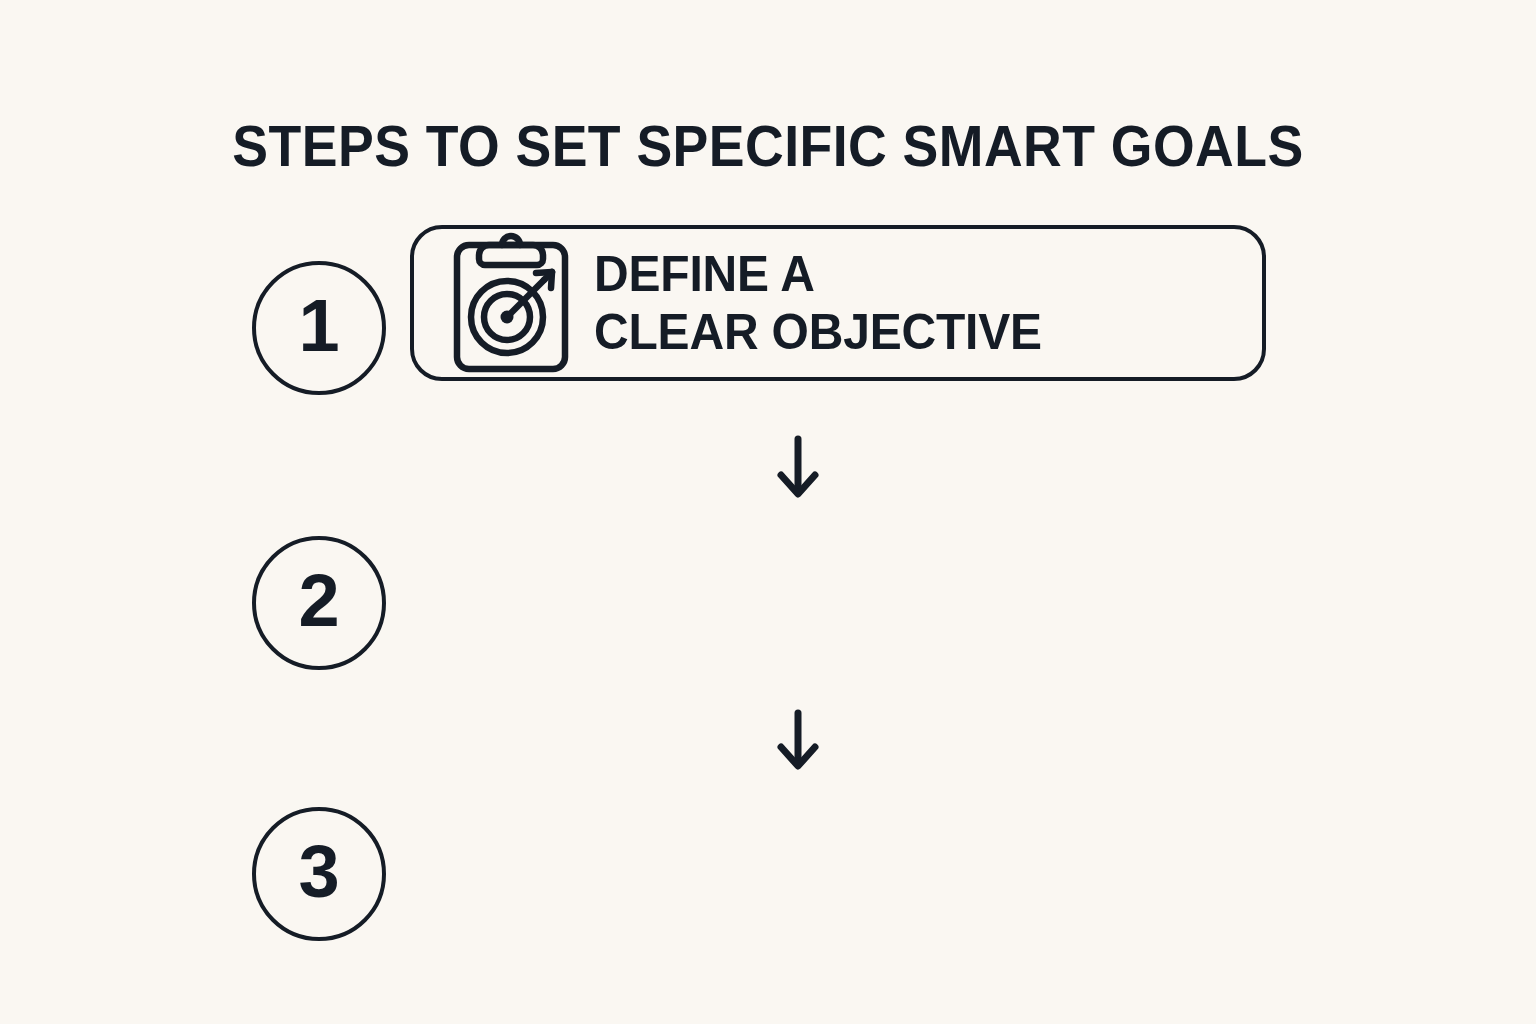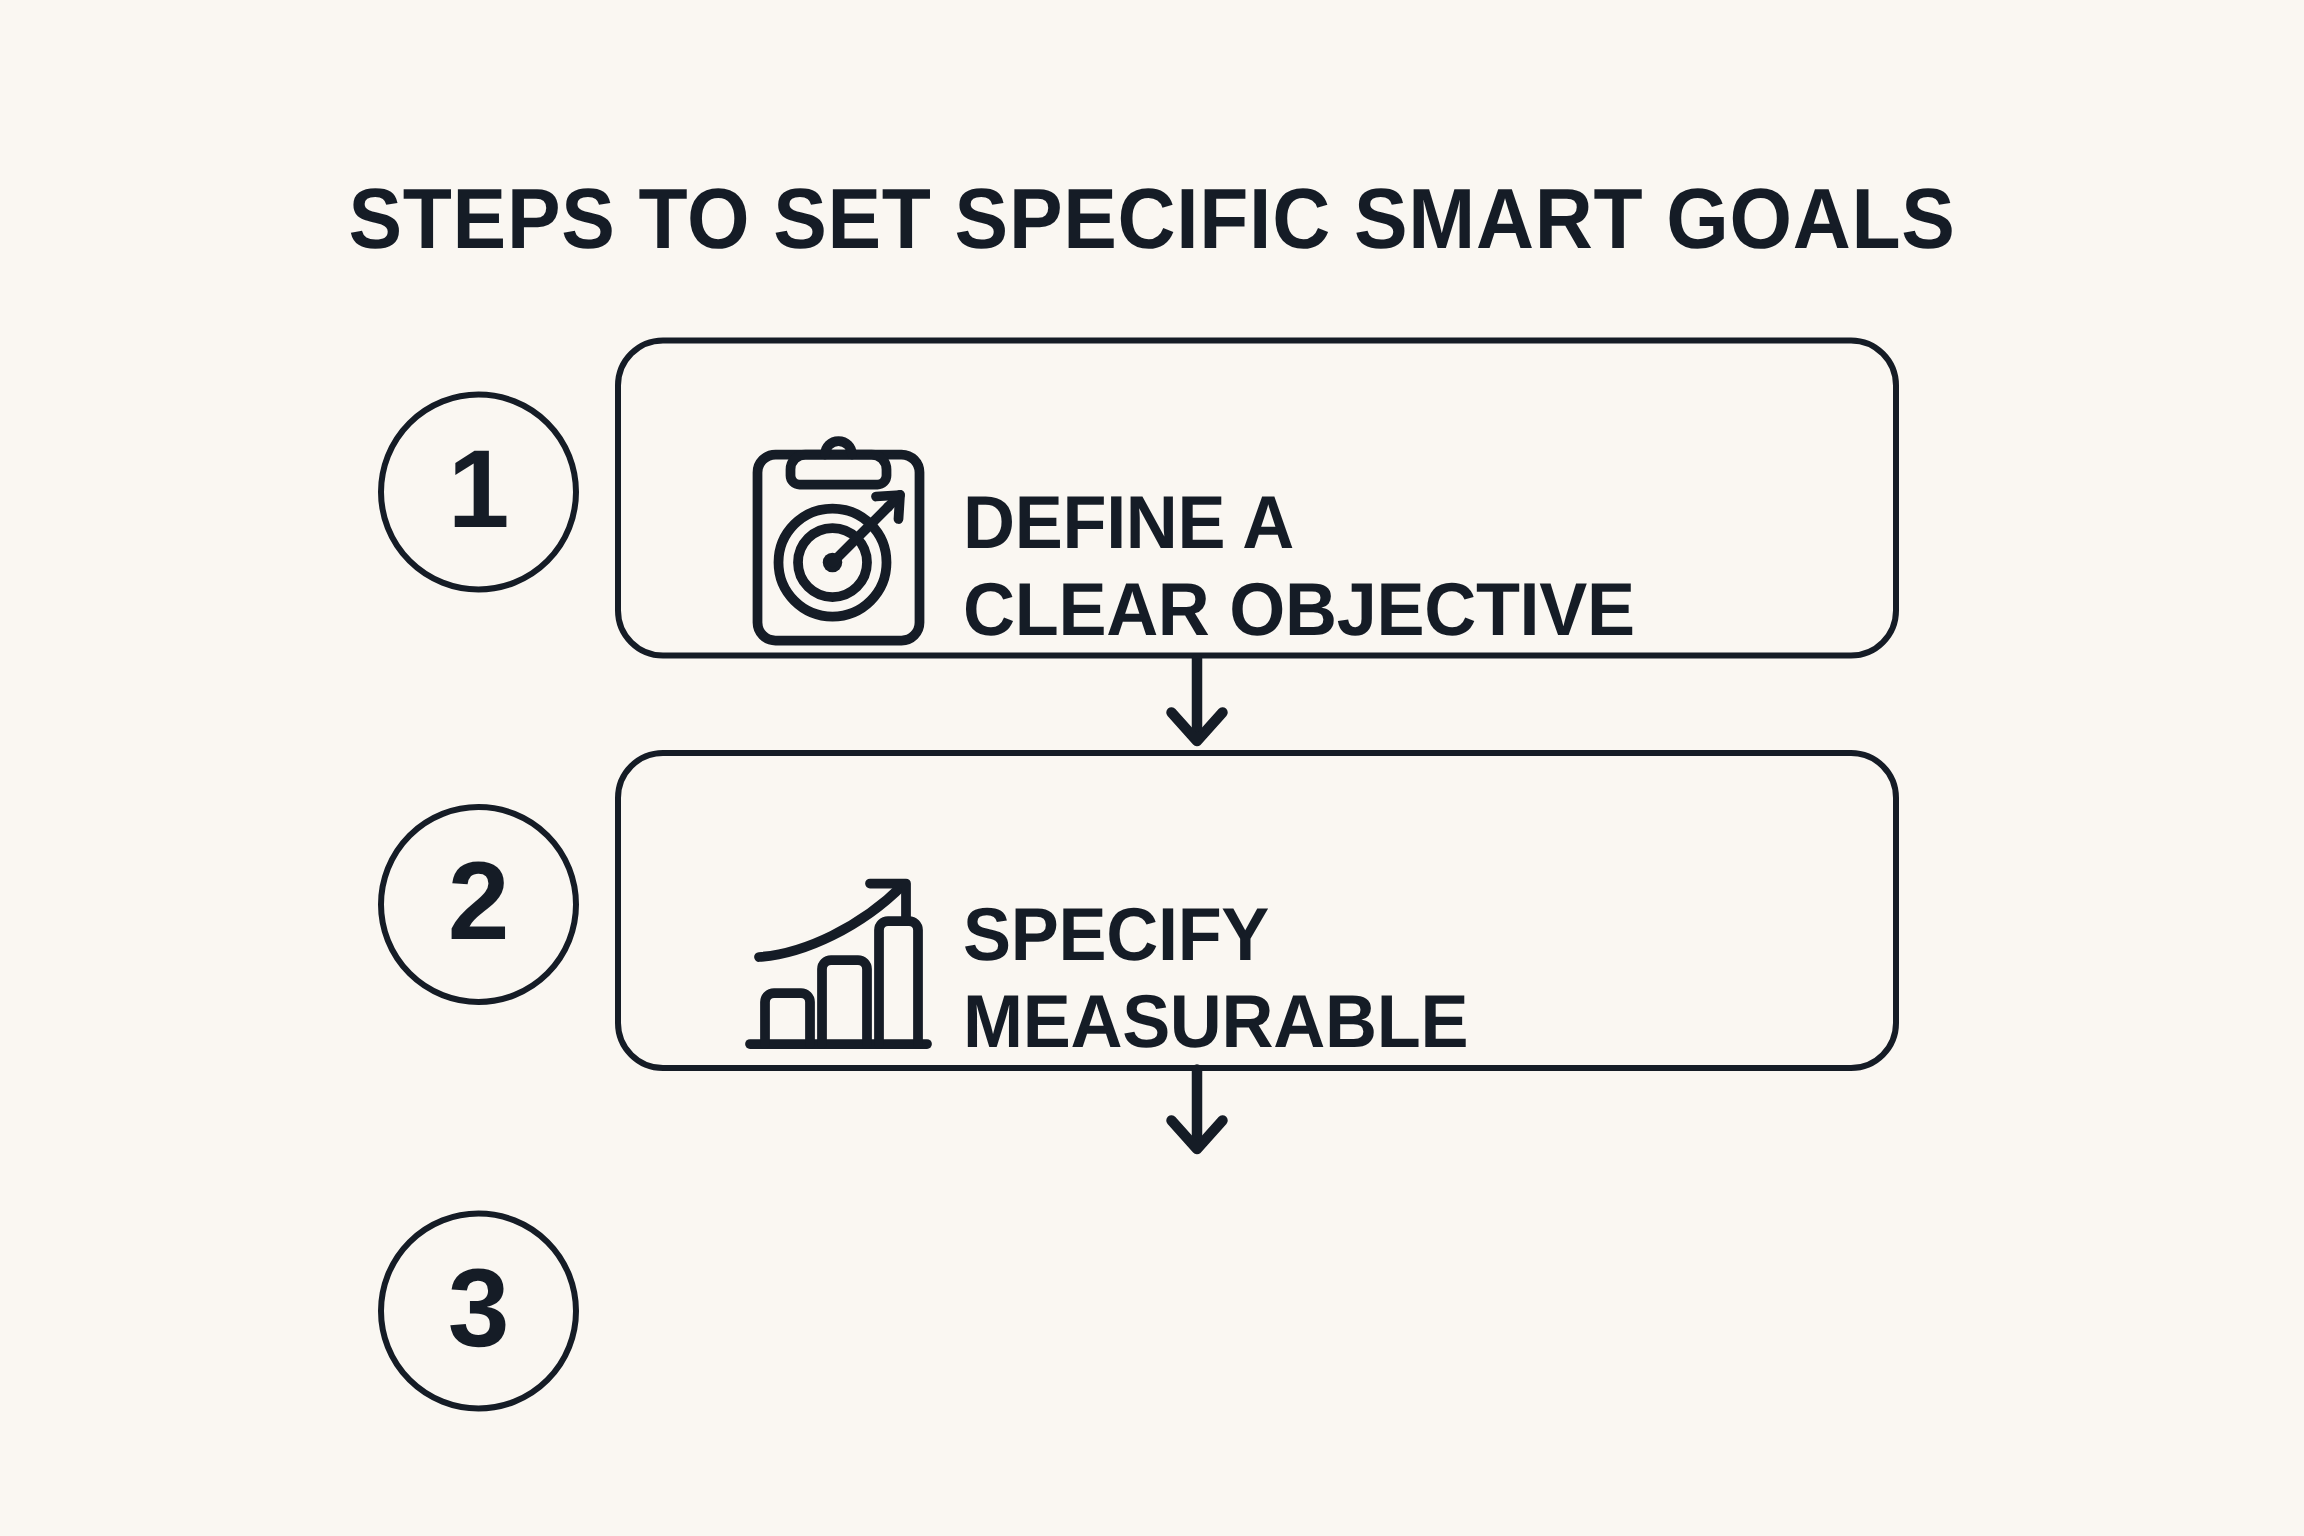--- a/index.html
+++ b/index.html
@@ -71,29 +71,28 @@
     color: #151C26;
     line-height: 1;
     transform: translateY(-2px);
   }
 
   .card {
     position: absolute;
     left: 158px;
     top: 0;
     width: 856px;
-    height: 214px;
+    height: 156px;
     border: 4px solid #151C26;
     border-radius: 32px;
     box-sizing: border-box;
     display: flex;
     flex-direction: row;
-    align-items: flex-end;
+    align-items: center;
     background: transparent;
-    padding-left: 48px;
   }
 
   .card-icon {
     flex: 0 0 auto;
     width: 180px;
     display: flex;
     align-items: center;
     justify-content: center;
     padding-left: 14px;
     box-sizing: border-box;
@@ -165,36 +164,20 @@
     <svg width="56" height="62" viewBox="0 0 56 62" fill="none" stroke="#151C26" stroke-width="7" stroke-linecap="round" stroke-linejoin="round">
       <path d="M28 0 V48"></path>
       <path d="M11 36 L28 55 L45 36"></path>
     </svg>
   </div>
 
   <div class="step" id="step-1">
     <div class="num-circle">
       <span>2</span>
     </div>
-    <div class="card">
-      <div class="card-icon">
-        <svg width="134" height="134" viewBox="0 0 134 134" fill="none" stroke="#151C26" stroke-width="6.5" stroke-linecap="round" stroke-linejoin="round">
-          <path d="M8 120 H126"></path>
-          <path d="M18 120 V92 a6 6 0 0 1 6 -6 h18 a6 6 0 0 1 6 6 v28"></path>
-          <path d="M56 120 V70 a6 6 0 0 1 6 -6 h18 a6 6 0 0 1 6 6 v50"></path>
-          <path d="M94 120 V44 a6 6 0 0 1 6 -6 h14 a6 6 0 0 1 6 6 v76"></path>
-          <path d="M14 62 C44 60 82 42 110 14"></path>
-          <path d="M88 13 H112 V37"></path>
-        </svg>
-      </div>
-      <div class="card-text">
-        <span class="line">SPECIFY</span>
-        <span class="line">MEASURABLE</span>
-      </div>
-    </div>
   </div>
 
   <div class="connector" id="connector-1">
     <svg width="56" height="60" viewBox="0 0 56 60" fill="none" stroke="#151C26" stroke-width="7" stroke-linecap="round" stroke-linejoin="round">
       <path d="M28 0 V46"></path>
       <path d="M11 34 L28 53 L45 34"></path>
     </svg>
   </div>
 
   <div class="step" id="step-2">

